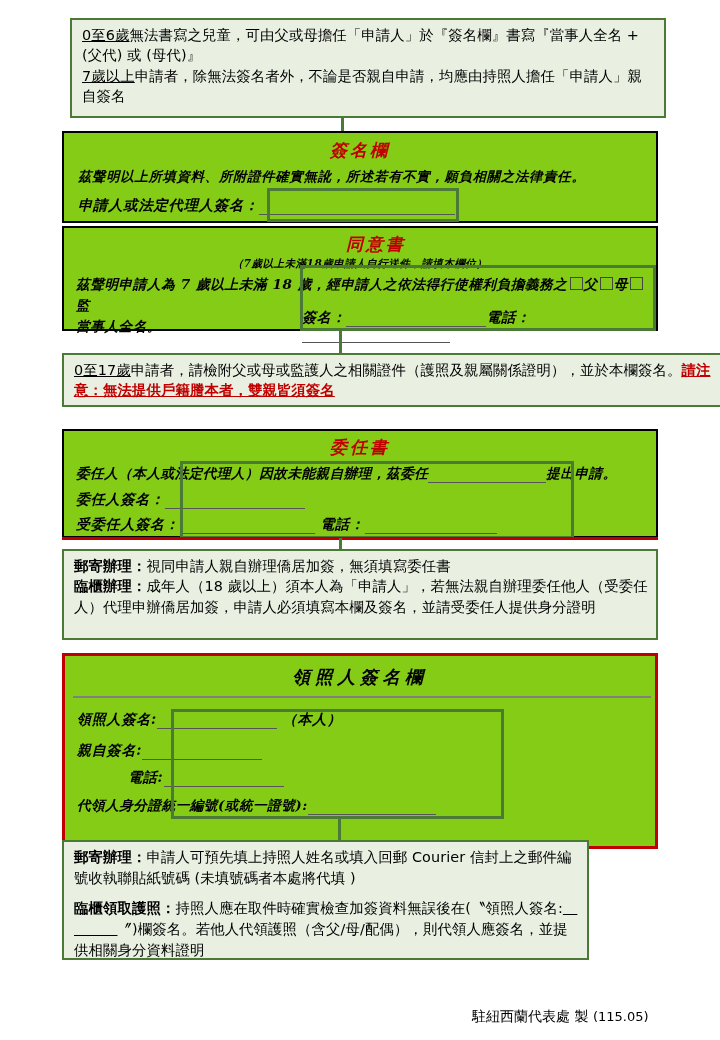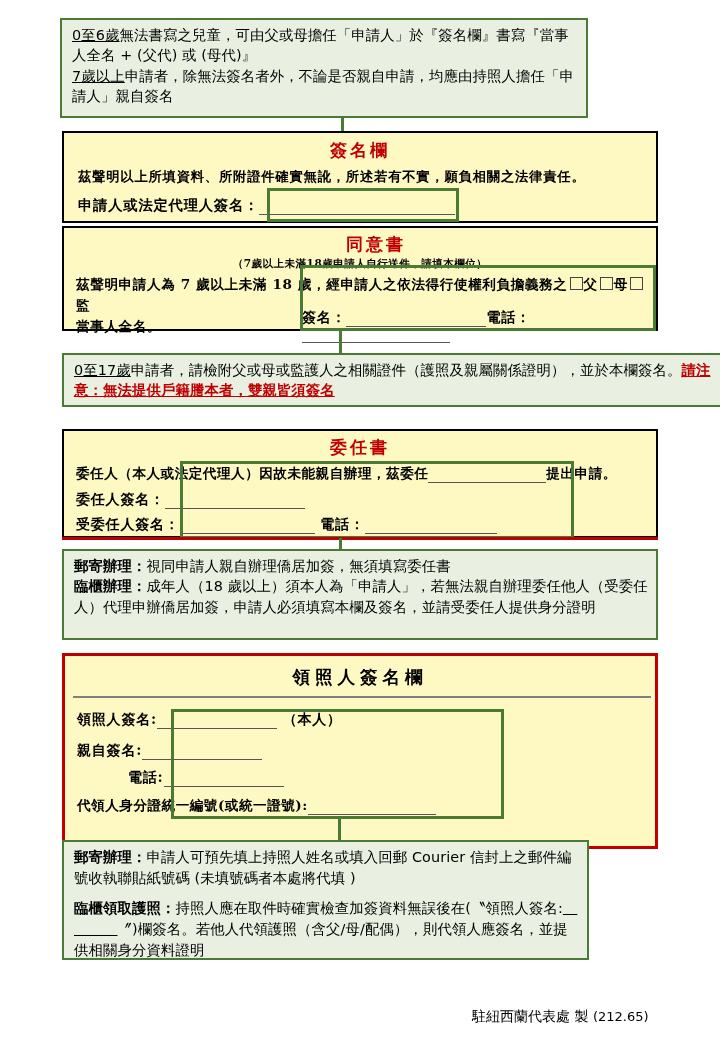--- a/index.html
+++ b/index.html
@@ -29,23 +29,24 @@
   }
   .note p { margin: 0; }
   .u { text-decoration: underline; }
   .b { font-weight: bold; }
   .warn { color: #c00000; font-weight: bold; text-decoration: underline; }
 
   
   .formbox {
     position: absolute;
     box-sizing: border-box;
-    background: #fef9c3;
+    background: #84cc16;
     border: 2.5px solid #000;
     font-family: "DejaVu Serif", "Liberation Serif", serif;
+    font-style: italic;
   }
   .formbox.red { border-color: #c00000; }
 
   .ftitle {
     text-align: center;
     color: #c00000;
     font-weight: bold;
     font-size: 17px;
     letter-spacing: 3px;
     font-family: "DejaVu Serif", "Liberation Serif", serif;
@@ -102,21 +103,21 @@
     font-family: "DejaVu Sans", "Liberation Sans", sans-serif;
     white-space: nowrap;
   }
   .footer .ver { font-size: 13px; }
 </style>
 </head>
 <body>
 
 <div class="page">
 
-  <div class="note" style="left:60px; top:18px; width:528px; height:100px;">
+  <div class="note" style="left:70px; top:18px; width:596px; height:100px;">
     <p>
       <span class="u">0至6歲</span><span>無法書寫之兒童，可由父或母擔任「申請人」於『簽名欄』書寫『當事人全名 + (父代) 或 (母代)』</span>
     </p>
     <p>
       <span class="u">7歲以上</span><span>申請者，除無法簽名者外，不論是否親自申請，均應由持照人擔任「申請人」親自簽名</span>
     </p>
   </div>
 
   <div class="conn" style="left:341px; top:116px; height:28px;"></div>
 
@@ -214,16 +215,16 @@
       <span class="b">郵寄辦理：</span><span>申請人可預先填上持照人姓名或填入回郵 Courier 信封上之郵件編號收執聯貼紙號碼 (未填號碼者本處將代填 )</span>
     </p>
     <p style="height:9px;"></p>
     <p>
       <span class="b">臨櫃領取護照：</span><span>持照人應在取件時確實檢查加簽資料無誤後在(〝領照人簽名:</span><span class="u">＿＿＿＿</span><span>〞)欄簽名。若他人代領護照（含父/母/配偶），則代領人應簽名，並提供相關身分資料證明</span>
     </p>
   </div>
 
   <div class="footer" style="left:472px; top:1008px;">
     <span>駐紐西蘭代表處 製</span>
-    <span class="ver">(212.65)</span>
+    <span class="ver">(115.05)</span>
   </div>
 
 </div>
 
 </body></html>

